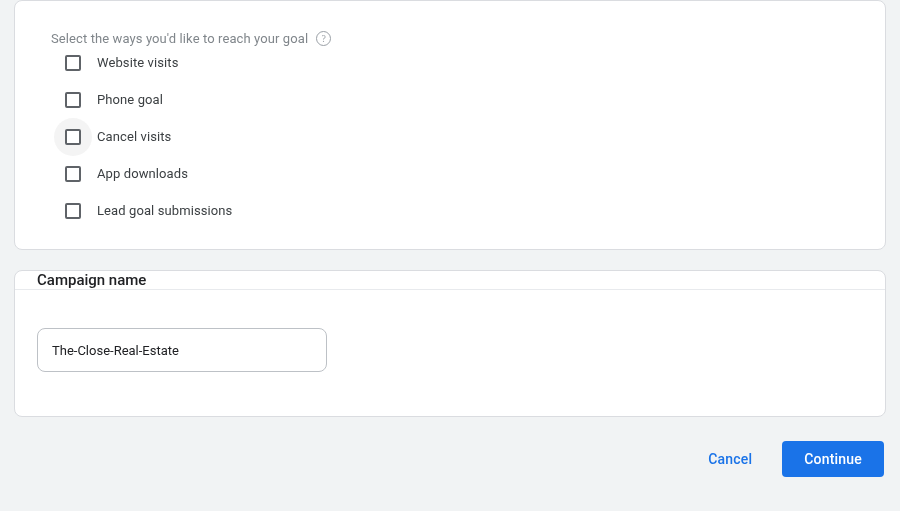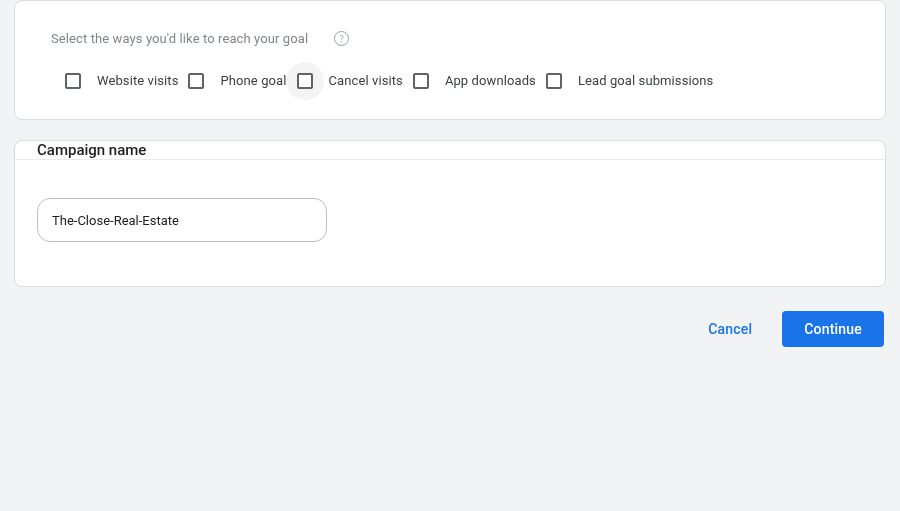--- a/index.html
+++ b/index.html
@@ -20,22 +20,21 @@
       border: 1px solid #dadce0;
       border-radius: 8px;
       margin-bottom: 20px;
     }
     .card-goals {
       padding: 30px 36px 22px 36px;
     }
     .goals-header {
       display: flex;
       align-items: flex-end;
-      gap: 26px;
-      margin-bottom: 18px;
+      gap: 8px;
     }
     .goals-title {
       font-size: 13px;
       color: #80868b;
       letter-spacing: 0.1px;
     }
     .help-icon {
       width: 15px;
       height: 15px;
       border: 1.2px solid #9aa0a6;
@@ -44,23 +43,23 @@
       align-items: center;
       justify-content: center;
       font-size: 10px;
       color: #9aa0a6;
       font-family: Georgia, serif;
       font-weight: 500;
       cursor: pointer;
     }
     .checkbox-list {
       display: flex;
-      gap: 10px;
+      flex-direction: column;
+      gap: 4px;
       padding-left: 14px;
-      align-items: center;
     }
     .checkbox-row {
       display: flex;
       align-items: center;
       gap: 16px;
       height: 33px;
       cursor: pointer;
       position: relative;
     }
     .checkbox {
@@ -98,21 +97,21 @@
       color: #202124;
       font-weight: 500;
     }
     .card-name .card-body {
       padding: 38px 22px 44px 22px;
     }
     .text-input {
       width: 290px;
       height: 44px;
       border: 1px solid #bdc1c6;
-      border-radius: 13px;
+      border-radius: 8px;
       padding: 0 14px;
       font-size: 13px;
       color: #202124;
       font-family: inherit;
       outline: none;
     }
     .footer-actions {
       display: flex;
       justify-content: flex-end;
       align-items: center;

